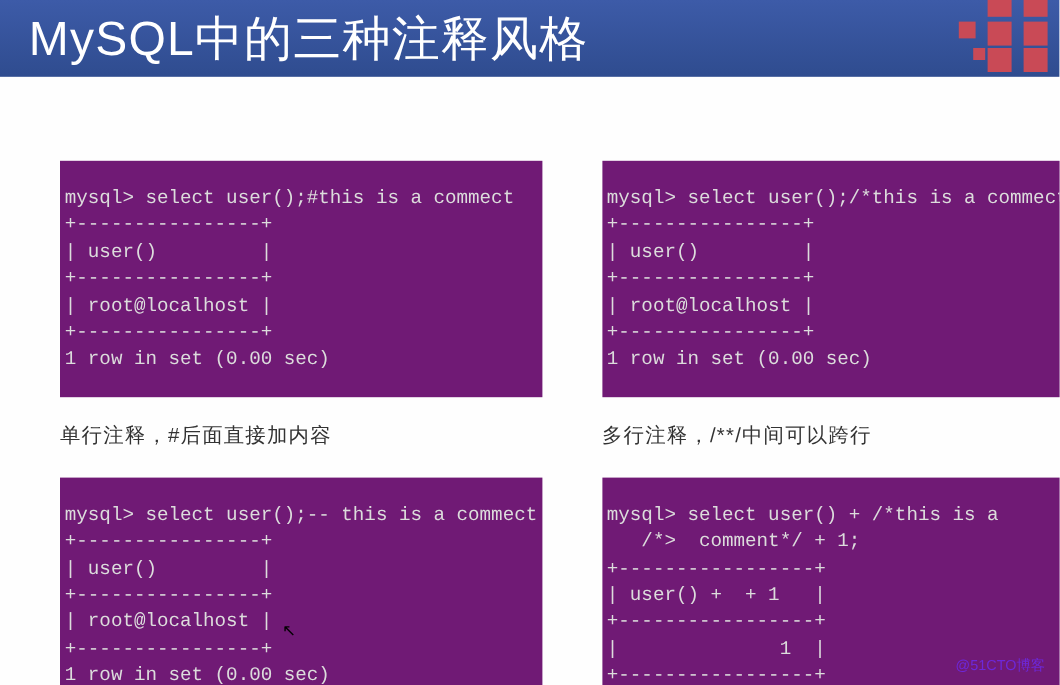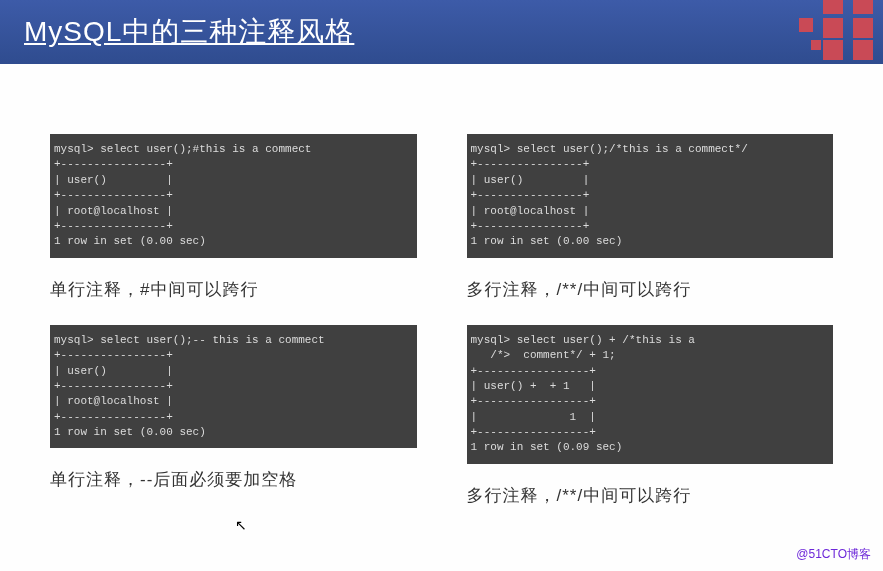--- a/index.html
+++ b/index.html
@@ -15,24 +15,23 @@
       width: 100%;
       height: 64px;
       background: linear-gradient(to bottom, #3d5ba8, #2f4c8f);
       display: flex;
       align-items: center;
       padding-left: 24px;
       position: relative;
     }
     .header-title {
       color: #ffffff;
-      font-size: 28px;
+      font-size: 40px;
       font-weight: 400;
       letter-spacing: 1px;
-      text-decoration: underline;
     }
     .header-decoration {
       position: absolute;
       right: 0;
       top: 0;
       width: 200px;
       height: 64px;
     }
     .deco-square {
       position: absolute;
@@ -42,25 +41,25 @@
     }
     .content {
       padding: 70px 50px 20px 50px;
       display: grid;
       grid-template-columns: 1fr 1fr;
       column-gap: 50px;
       row-gap: 24px;
     }
     .block { display: flex; flex-direction: column; }
     .terminal {
-      background: #404040;
-      padding: 8px 4px;
+      background: #701a75;
+      padding: 20px 4px;
       color: #dcdcdc;
       font-family: "Courier New", monospace;
-      font-size: 11px;
+      font-size: 16px;
       line-height: 1.4;
       white-space: pre;
       min-height: 96px;
     }
     .caption {
       margin-top: 20px;
       color: #333333;
       font-size: 17px;
       letter-spacing: 1px;
     }
@@ -99,21 +98,21 @@
 <div class="content">
 
   <div class="block">
     <div class="terminal">mysql&gt; select user();#this is a commect
 +----------------+
 | user()         |
 +----------------+
 | root@localhost |
 +----------------+
 1 row in set (0.00 sec)</div>
-    <div class="caption">单行注释，#中间可以跨行</div>
+    <div class="caption">单行注释，#后面直接加内容</div>
   </div>
 
   <div class="block">
     <div class="terminal">mysql&gt; select user();/*this is a commect*/
 +----------------+
 | user()         |
 +----------------+
 | root@localhost |
 +----------------+
 1 row in set (0.00 sec)</div>

